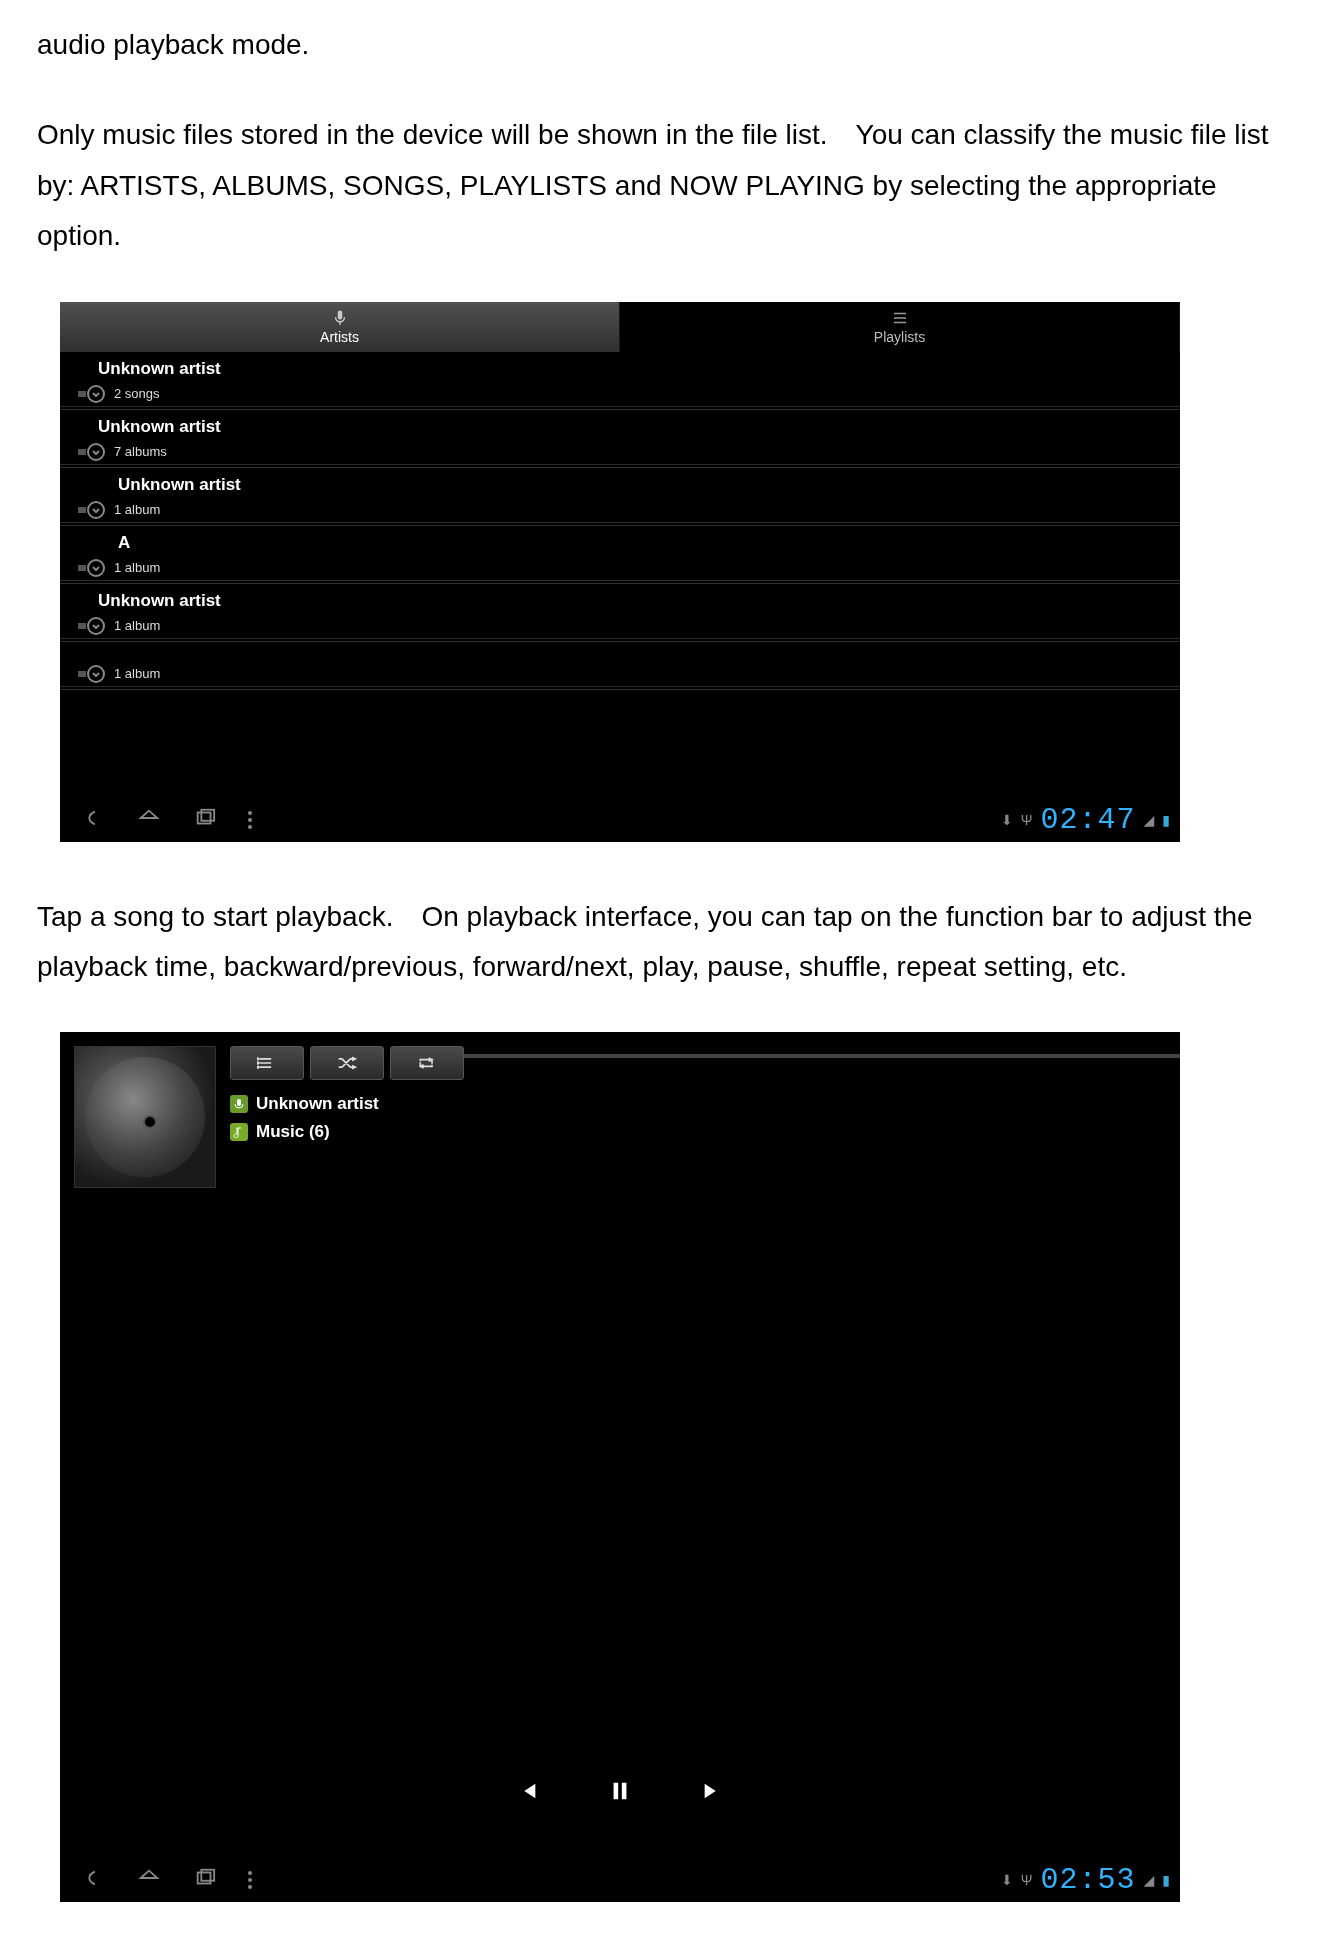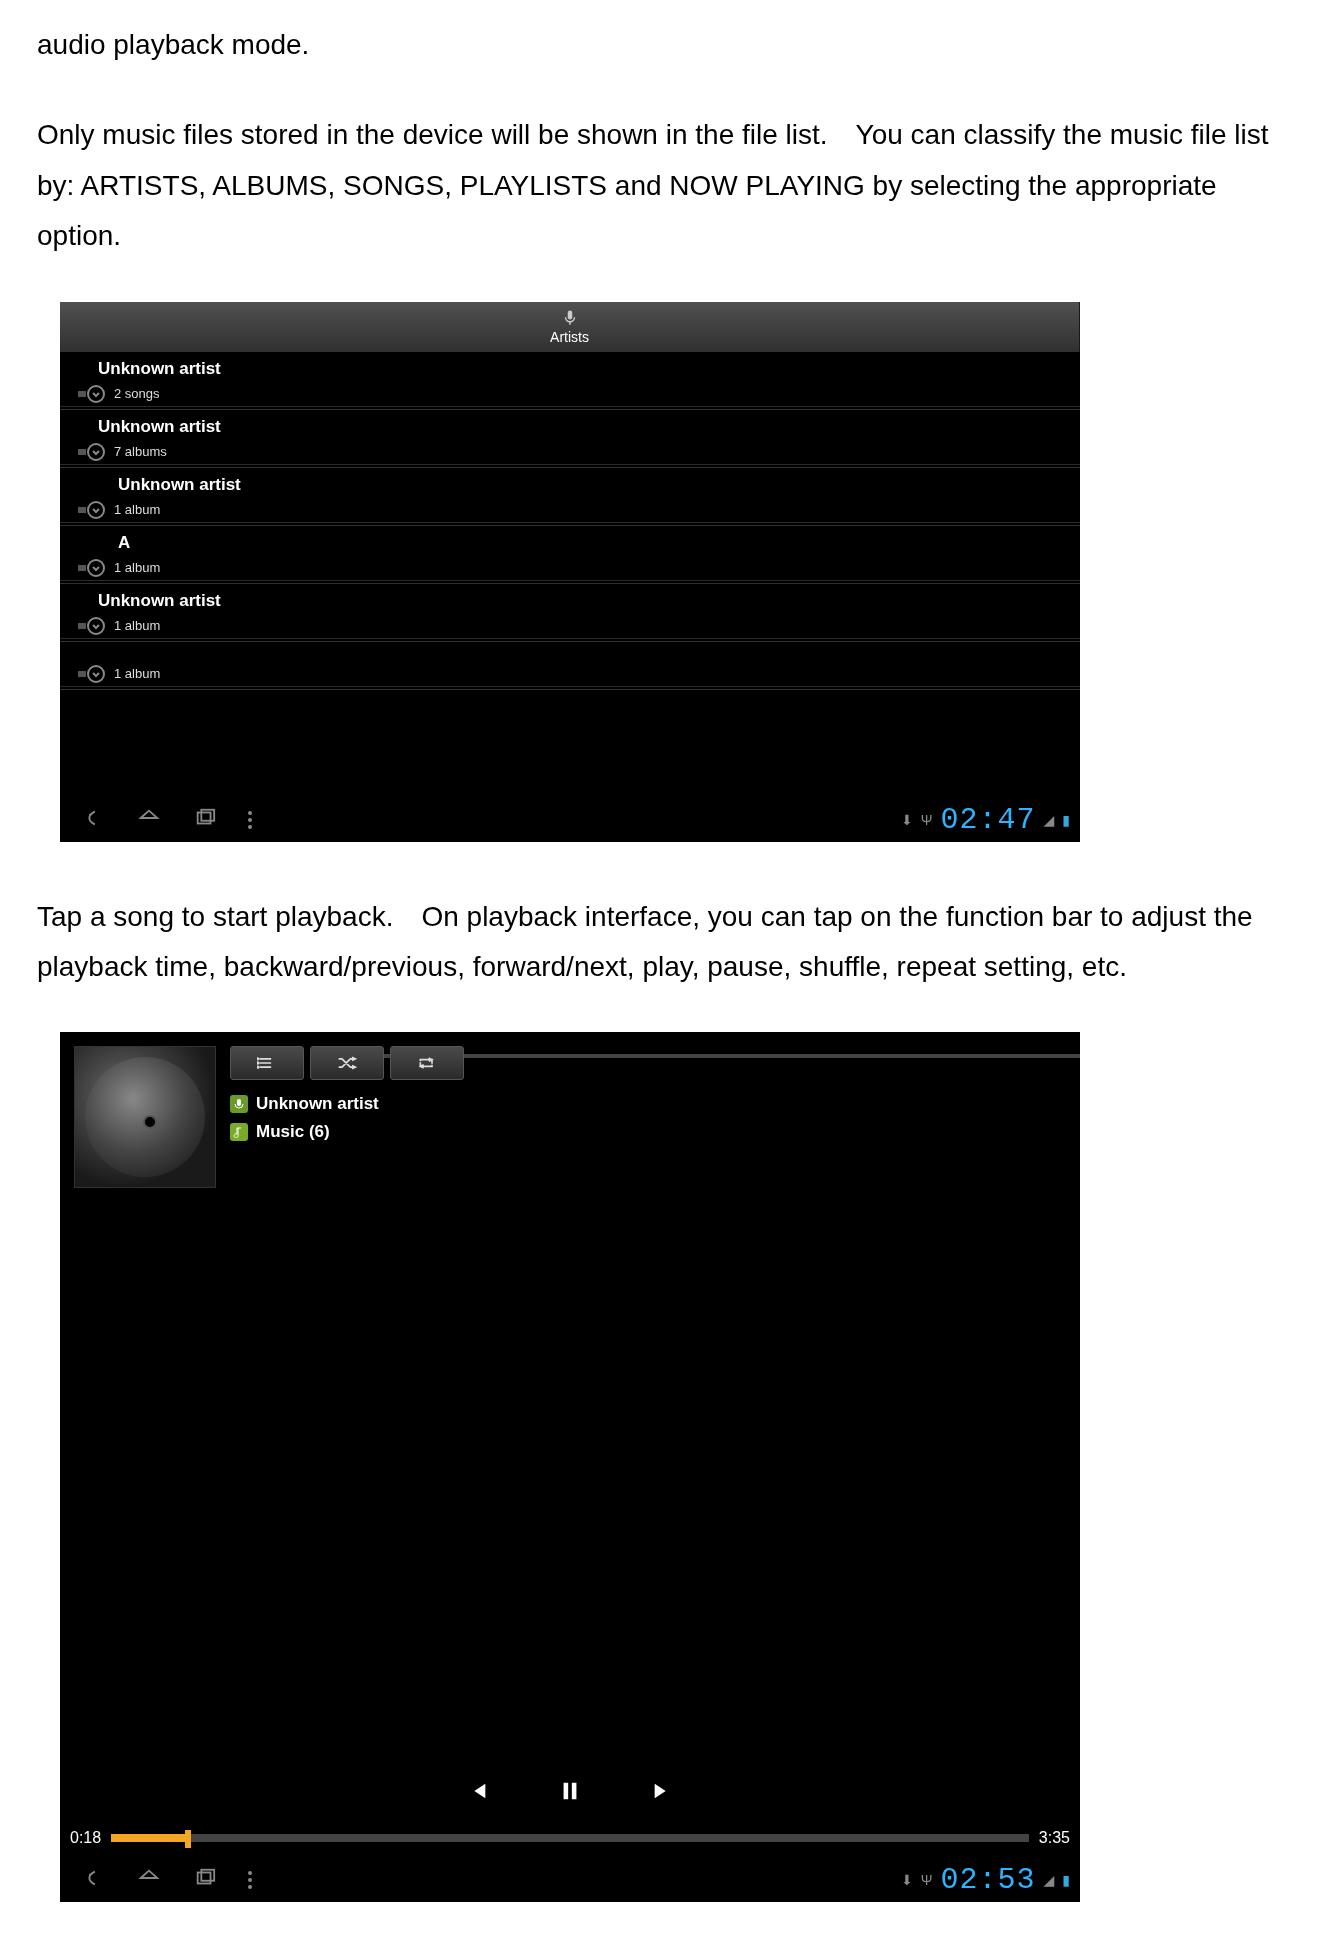--- a/index.html
+++ b/index.html
@@ -11,21 +11,21 @@
     width: 1334px;
     box-sizing: border-box;
   }
   .doc-text {
     font-size: 28px;
     line-height: 1.8;
     margin: 0 0 40px 7px;
   }
   .screenshot {
     margin: 20px 0 50px 30px;
-    width: 1020px;
+    width: 1120px;
     background: #000;
     position: relative;
     font-family: "Helvetica Neue", Arial, sans-serif;
   }
 
   
   .s1 { height: 540px; }
   .tabs {
     display: flex;
     height: 50px;
@@ -137,20 +137,28 @@
 <div class="screenshot s1">
   <div class="tabs">
     <div class="tab selected">
       <span class="ticon">
         <svg viewBox="0 0 24 24">
             <rect x="9" y="2" width="6" height="12" rx="3" fill="#ccc"></rect>
             <path d="M6 11a6 6 0 0012 0M12 17v4" stroke="#ccc" stroke-width="2" fill="none"></path>
           </svg>
       </span>
       <span class="tab-label">Artists</span>
+    </div>
+    <div class="tab">
+      <span class="ticon">
+        <svg viewBox="0 0 24 24">
+            <path d="M4 6h16M4 12h16M4 18h16" stroke="#999" stroke-width="2"></path>
+          </svg>
+      </span>
+      <span class="tab-label">Playlists</span>
     </div>
   </div>
 
   <div class="list">
 
     <div class="group">
       <div class="row title-row">Unknown artist</div>
       <div class="row sub-row">
         <span class="exp-icon">
           <svg viewBox="0 0 30 20">
@@ -316,28 +324,20 @@
         </svg></span>
     <span><svg viewBox="0 0 24 24">
           <rect x="5" y="3" width="5" height="18"></rect>
           <rect x="14" y="3" width="5" height="18"></rect>
         </svg></span>
     <span><svg viewBox="0 0 24 24">
           <path d="M18 4v16M4 4l12 8L4 20z"></path>
         </svg></span>
   </div>
 
-  <div class="timebar">
-    <span>0:18</span>
-    <div class="progress">
-      <div class="filled"></div>
-      <div class="thumb"></div>
-    </div>
-    <span>3:35</span>
-  </div>
 
   <div class="navbar">
     <div class="nav-left">
       <span><svg viewBox="0 0 24 24">
             <path d="M14 5c-8 4-8 10 0 14M14 5l-6 4"></path>
           </svg></span>
       <span><svg viewBox="0 0 24 24">
             <path d="M3 12l9-8 9 8v0H3z"></path>
           </svg></span>
       <span><svg viewBox="0 0 24 24">

